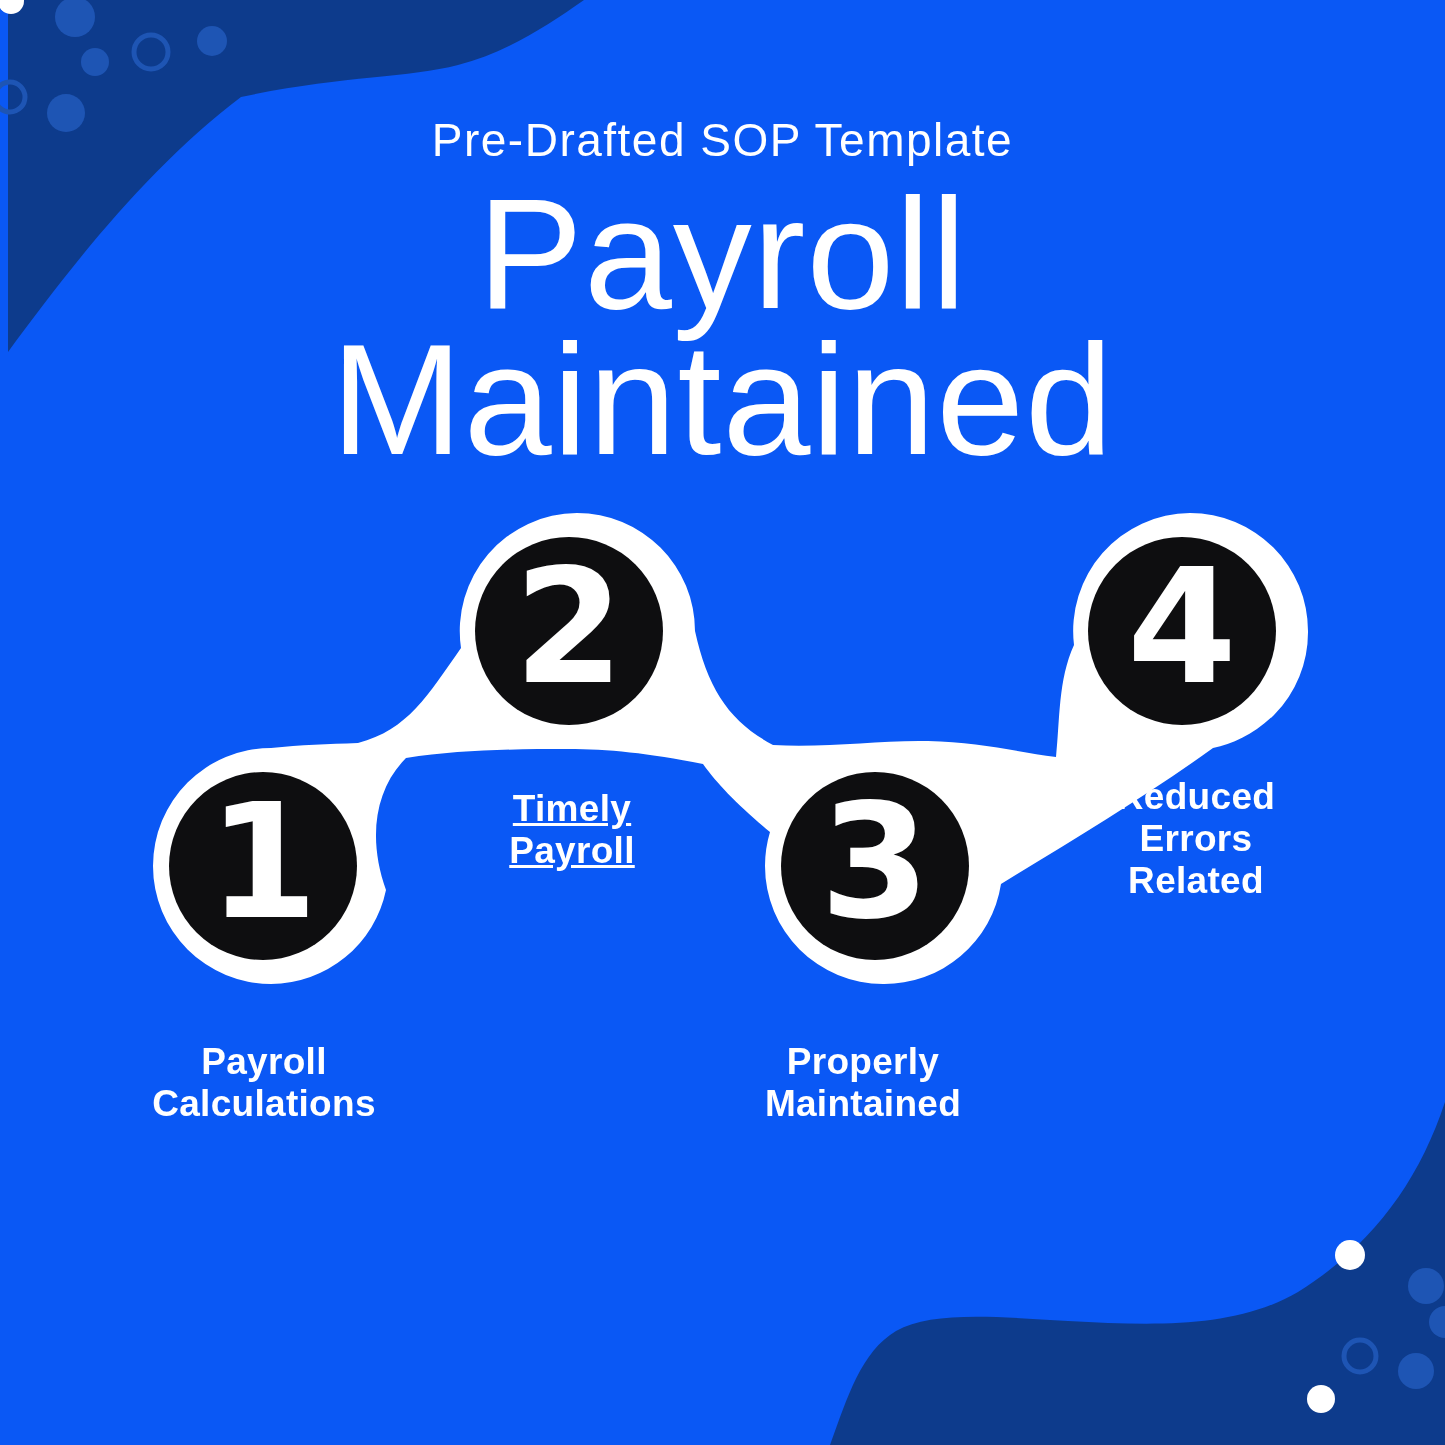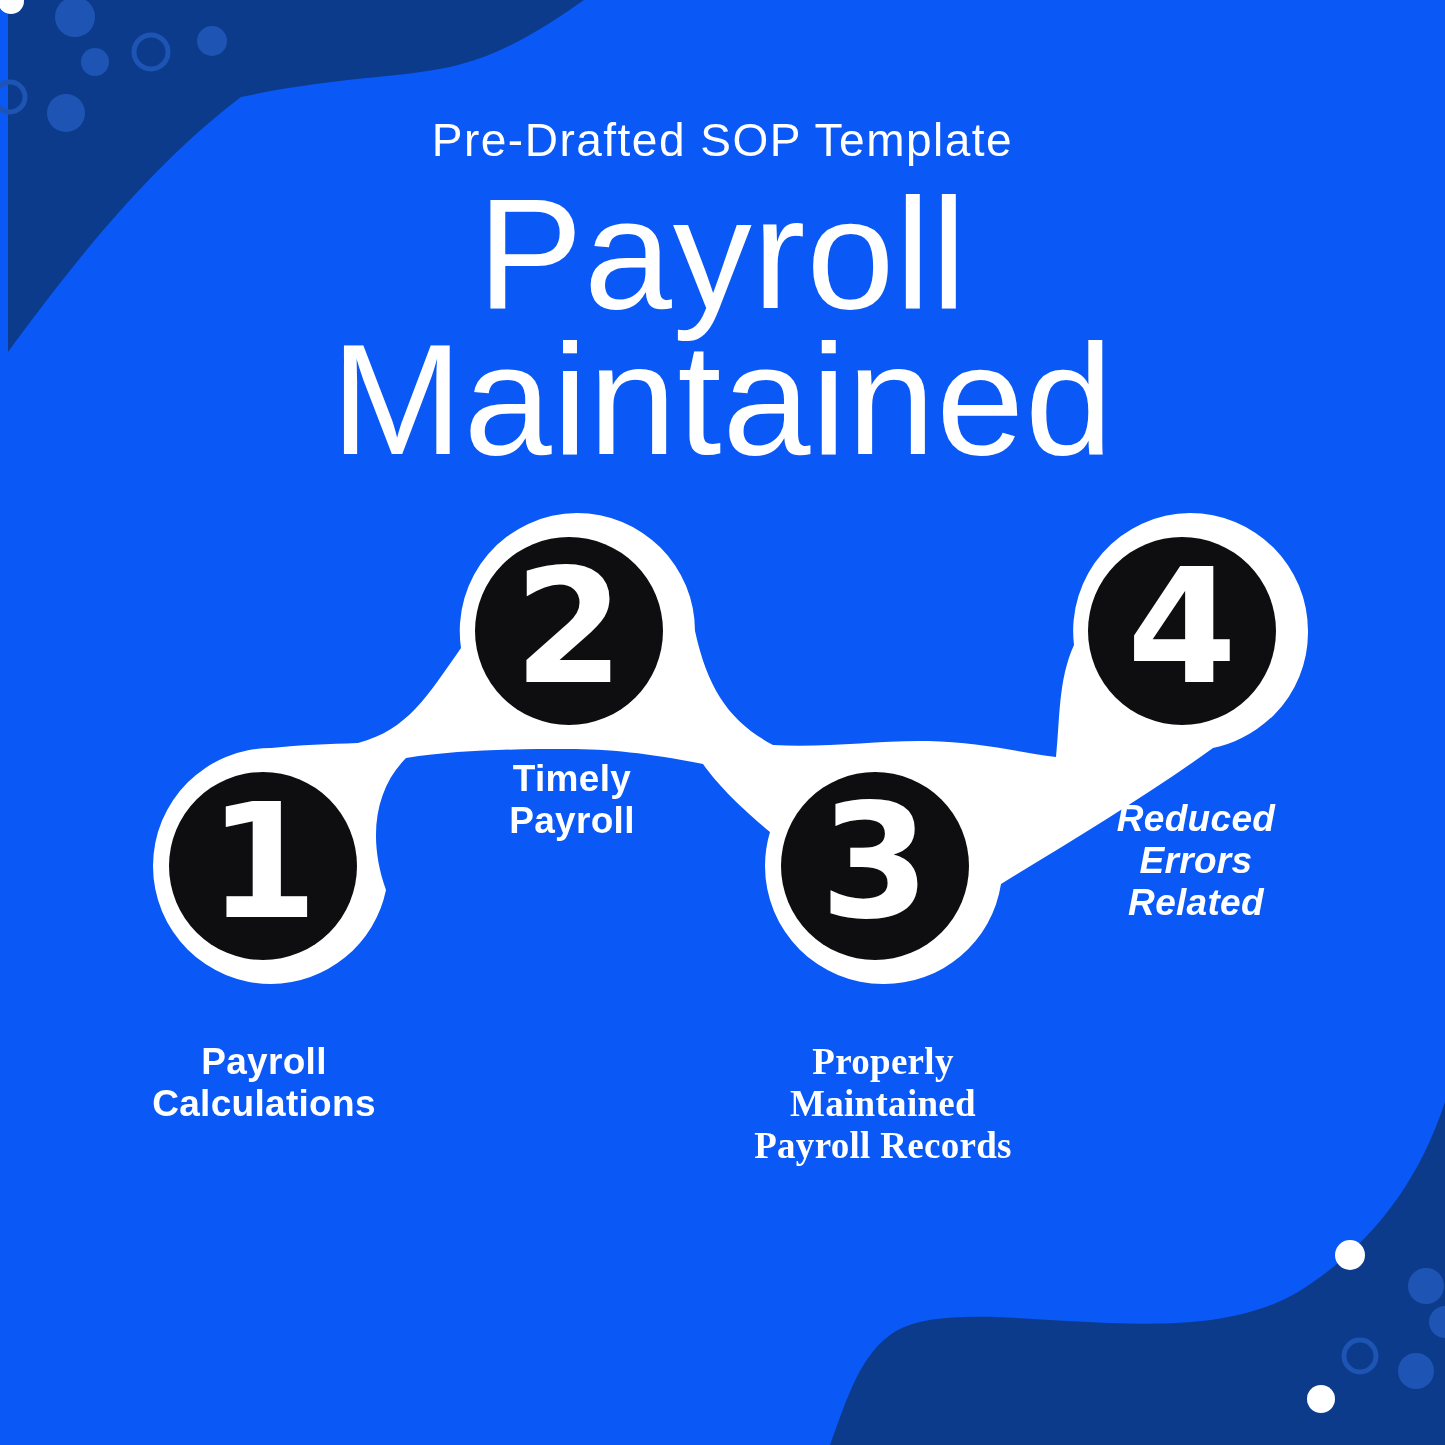--- a/index.html
+++ b/index.html
@@ -53,23 +53,23 @@
 
   .step-label {
     position: absolute;
     width: 400px;
     font-size: 37px;
     font-weight: 700;
     line-height: 42px;
     letter-spacing: 0.3px;
   }
   #label-1 { left: 64px;  top: 1041px; }
-  #label-2 { left: 372px; top: 758px; }
-  #label-3 { left: 683px; top: 1041px; font-family: Liberation Serif, serif; }
-  #label-4 { left: 996px; top: 798px; font-style: italic; }
+  #label-2 { left: 372px; top: 788px; text-decoration: underline; }
+  #label-3 { left: 663px; top: 1041px; }
+  #label-4 { left: 996px; top: 776px; }
 </style>
 </head>
 <body>
 
 <div id="poster">
 
   <svg id="bg-svg" viewBox="0 0 1445 1445" aria-hidden="true">
 
     <path d="M 0 0 L 576 0 C 540 25 500 52 450 65 C 400 78 330 76 233 97 C 140 167 60 270 0 352 Z" fill="var(--navy, #0D3B8C)"></path>
 
@@ -140,21 +140,20 @@
     <div>Payroll</div>
     <div>Calculations</div>
   </div>
   <div class="txt step-label" id="label-2">
     <div>Timely</div>
     <div>Payroll</div>
   </div>
   <div class="txt step-label" id="label-3">
     <div>Properly</div>
     <div>Maintained</div>
-    <div>Payroll Records</div>
   </div>
   <div class="txt step-label" id="label-4">
     <div>Reduced</div>
     <div>Errors</div>
     <div>Related</div>
   </div>
 
 </div>
 
 </body></html>

